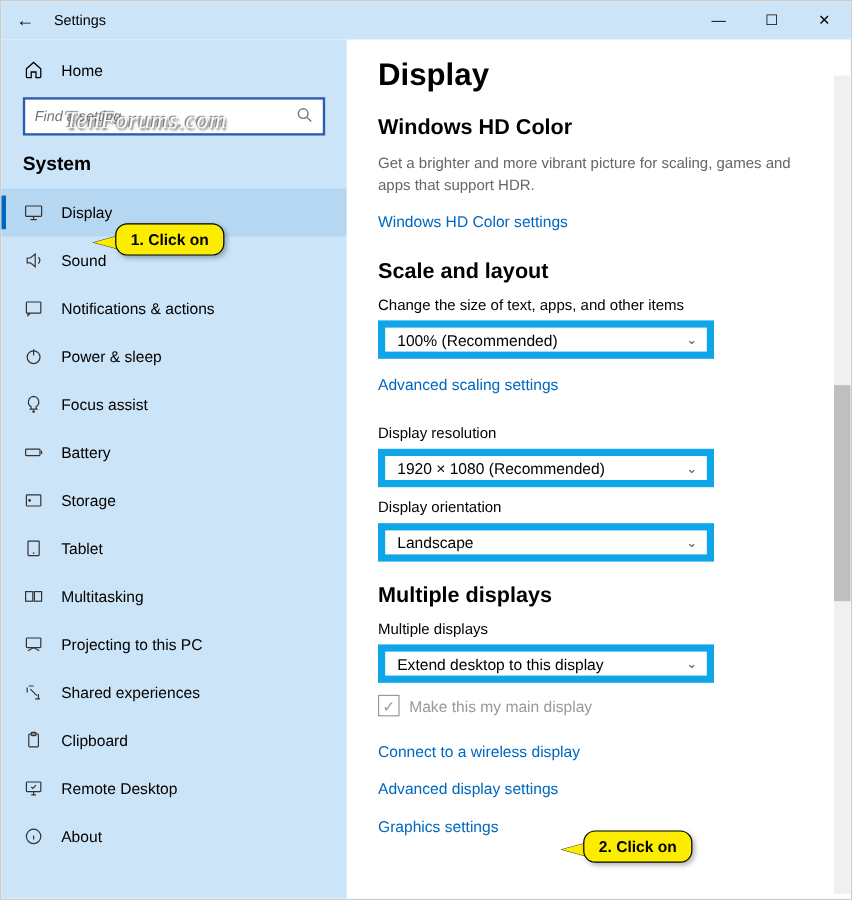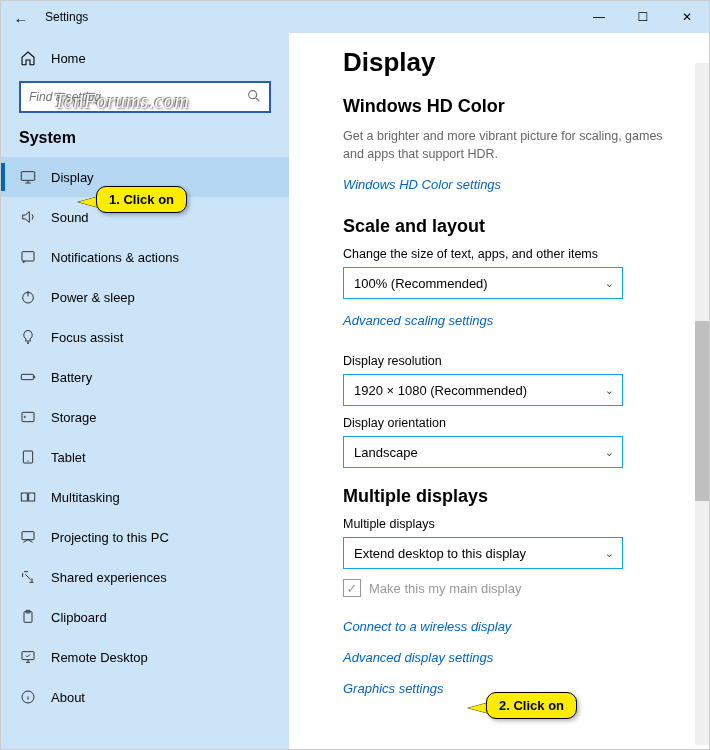--- a/index.html
+++ b/index.html
@@ -3,42 +3,42 @@
   <meta charset="utf-8">
   <style>
     * { box-sizing: border-box; margin: 0; padding: 0; }
     body { font-family: "Segoe UI", Arial, sans-serif; font-size: 13px; color: #000; background: #fff; width: 710px; height: 750px; overflow: hidden; position: relative; }
     .window { width: 710px; height: 750px; display: flex; flex-direction: column; border: 1px solid #ccc; }
     .title-bar { height: 32px; display: flex; align-items: center; background: #cce4f7; }
     .title-bar .back { width: 40px; text-align: center; font-size: 15px; }
     .title-bar .title { flex: 1; font-size: 12px; padding-left: 4px; }
     .title-bar .win-btns { display: flex; }
     .title-bar .win-btn { width: 44px; height: 32px; display: flex; align-items: center; justify-content: center; font-size: 12px; }
-    .body { flex: 1; display: flex; overflow: hidden; gap: 28px; }
+    .body { flex: 1; display: flex; overflow: hidden; }
     .sidebar { width: 288px; background: #cce4f7; display: flex; flex-direction: column; padding-top: 6px; }
     .home-row { display: flex; align-items: center; height: 38px; padding-left: 18px; gap: 14px; }
     .home-row .icon { width: 18px; display: flex; justify-content: center; }
     .search-wrap { padding: 4px 18px 10px 18px; }
     .search { position: relative; border: 2px solid #2a5db0; background: #fff; height: 32px; display: flex; align-items: center; }
     .search input { border: 0; outline: 0; flex: 1; font-size: 12px; padding: 0 8px; color: #888; font-style: italic; background: transparent; }
     .search .sicon { width: 30px; text-align: center; color: #777; }
     .section-label { font-weight: 600; padding: 6px 18px 10px 18px; font-size: 16px; }
     .nav-items { flex: 1; overflow-y: auto; }
     .nav-item { display: flex; align-items: center; height: 40px; padding-left: 18px; gap: 14px; position: relative; cursor: default; }
     .nav-item .icon { width: 18px; display: flex; justify-content: center; color: #333; }
     .nav-item.selected::before { content: ""; position: absolute; left: 0; top: 6px; bottom: 6px; width: 4px; background: #0067c0; }
     .nav-item.selected { background: #b6d7f2; }
     .main { flex: 1; position: relative; overflow: hidden; background: #fff; }
     .main-scroll { position: absolute; left: 0; right: 14px; top: 0; bottom: 0; overflow-y: auto; padding: 14px 26px 20px 26px; }
     .main h1 { font-size: 26px; font-weight: 600; margin-bottom: 18px; }
     .main h2 { font-size: 18px; font-weight: 600; margin: 8px 0 10px 0; }
     .desc { color: #666; font-size: 12.5px; line-height: 1.45; margin-bottom: 8px; }
-    .link { color: #0067c0; font-size: 13px; margin: 6px 0 16px 0; display: inline-block; cursor: pointer; font-style: italic; }
+    .link { color: #0067c0; font-size: 13px; margin: 6px 0 16px 0; display: inline-block; cursor: pointer; }
     .field-label { font-size: 12.5px; margin: 10px 0 6px 0; }
-    .combo { width: 280px; height: 32px; border: 1px solid #0ea5e9; display: flex; align-items: center; justify-content: space-between; padding: 0 8px 0 10px; font-size: 13px; margin-bottom: 8px; background: #fff; cursor: pointer; }
+    .combo { width: 280px; height: 32px; border: 6px solid #0ea5e9; display: flex; align-items: center; justify-content: space-between; padding: 0 8px 0 10px; font-size: 13px; margin-bottom: 8px; background: #fff; cursor: pointer; }
     .combo .chev { font-size: 11px; color: #555; }
     .checkbox-row { display: flex; align-items: center; gap: 8px; color: #999; margin: 10px 0 16px 0; }
     .checkbox { width: 18px; height: 18px; border: 1px solid #999; display: flex; align-items: center; justify-content: center; font-size: 13px; color: #999; }
     .scrollbar-track { position: absolute; right: 0; top: 30px; bottom: 4px; width: 14px; background: #f0f0f0; }
     .scrollbar-thumb { position: absolute; right: 0; width: 14px; background: #bfbfbf; }
     
     .callout { position: absolute; background: #fbec00; border: 1px solid #000; border-radius: 10px; padding: 5px 12px; font-weight: 700; color: #000; font-size: 13px; box-shadow: 2px 2px 4px rgba(0,0,0,.3); white-space: nowrap; }
     .callout-arrow { position: absolute; width: 0; height: 0; }
     .callout-arrow.left { border-top: 6px solid transparent; border-bottom: 6px solid transparent; border-right: 22px solid #fbec00; filter: drop-shadow(-1px 0 0 #000); }
     .watermark { position: absolute; top: 90px; left: 54px; font-family: Georgia, serif; font-size: 20px; font-style: italic; color: rgba(255,255,255,0.95); text-shadow: 1px 1px 2px #6b6b6b, -1px -1px 1px #6b6b6b; pointer-events: none; letter-spacing: .5px; }

